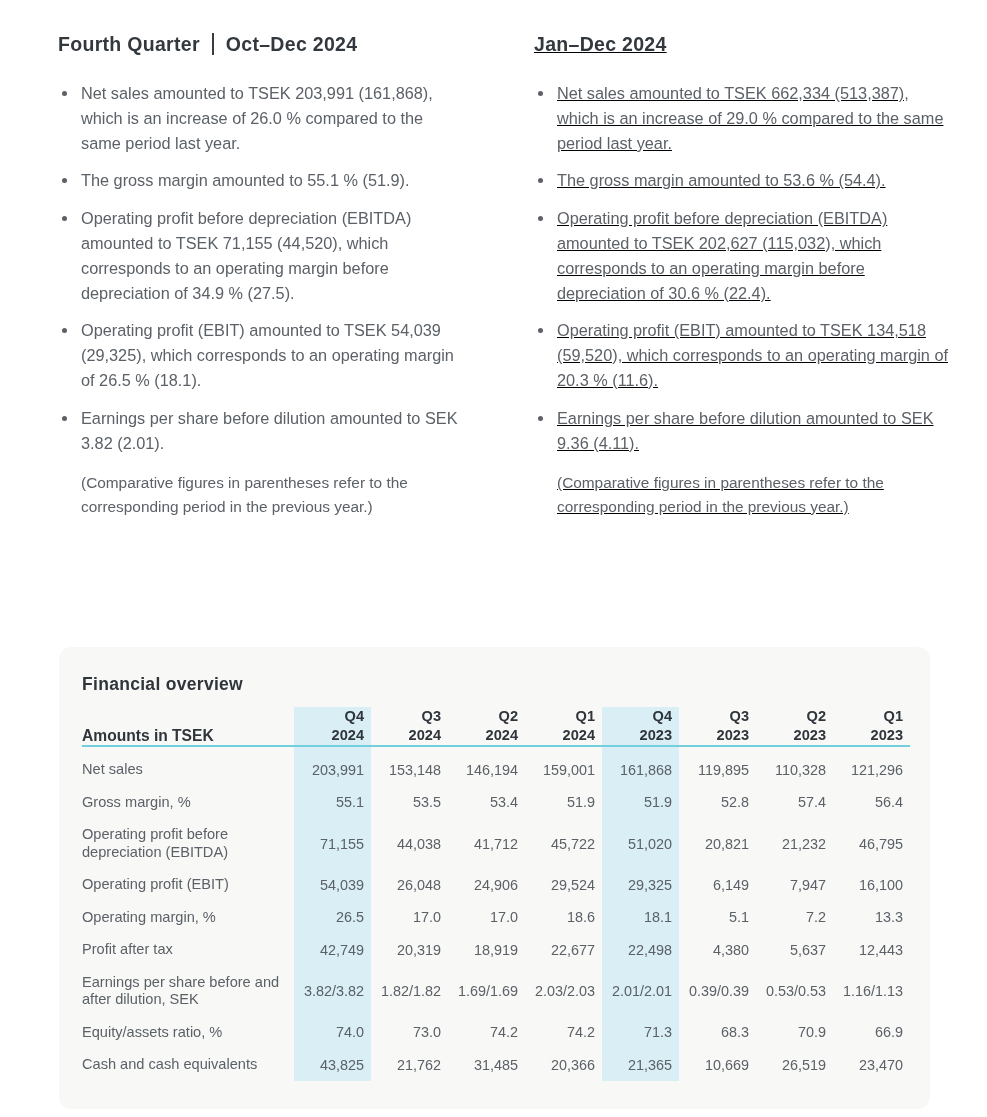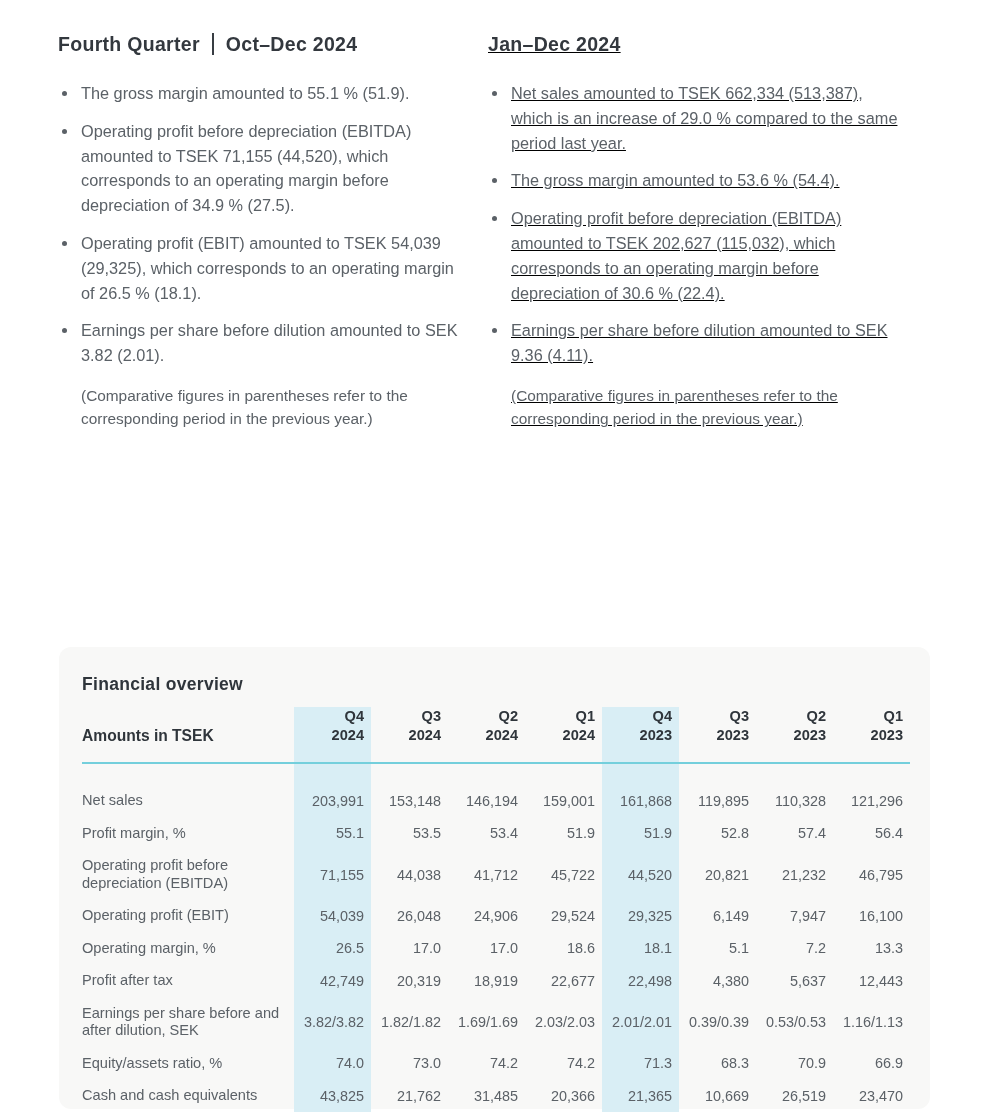--- a/index.html
+++ b/index.html
@@ -5,21 +5,21 @@
   * { box-sizing: border-box; }
   html,body { margin:0; padding:0; }
   body {
     width:987px; height:1117px; position:relative; overflow:hidden;
     background:#ffffff;
     font-family:"Liberation Sans", sans-serif;
     -webkit-font-smoothing:antialiased;
   }
 
   
-  .columns { position:absolute; top:31px; left:58px; display:flex; gap:30px; }
+  .columns { position:absolute; top:31px; left:58px; display:flex; gap:76px; }
   .col-left  { width:400px; }
   .col-right { width:414px;text-decoration:underline; }
 
   .section-title {
     display:flex; align-items:center;
     font-size:19.5px; font-weight:700; color:#33383e; letter-spacing:.3px;
     height:26px;
   }
   .title-divider { width:2px; height:22px; background:#383d43; margin:0 12px; }
 
@@ -48,65 +48,67 @@
   }
   table.fin {
     border-collapse:collapse; table-layout:fixed;
     margin:12px 0 0 23px; width:828px;
   }
   table.fin col.c-label { width:212px; }
   table.fin col.c-val   { width:77px;  }
 
   table.fin thead th {
     vertical-align:bottom; text-align:right;
-    padding:0 7px 17px 0; line-height:19px;
+    padding:0 7px 0 0; line-height:19px;
     font-size:14.6px; font-weight:700; color:#2f353b;
     border-bottom:2.5px solid #74cfdc;
   }
   table.fin thead th.row-header-label {
     text-align:left; font-size:15.6px; padding-right:0;
   }
   table.fin tbody td {
     padding:7.5px 7px 7.5px 0; text-align:right;
     font-size:14.4px; color:#5b6167;
   }
   table.fin tbody td.row-label {
     text-align:left; font-size:14.6px; line-height:17.5px; padding-right:4px;
   }
-  table.fin tbody tr:first-child td { padding-top:28px;margin-left:20px; }
+  table.fin tbody tr:first-child td { padding-top:14px;margin-left:20px; }
   table.fin .hl { background:#d9eef5; }
 </style>
 </head>
 <body>
 
 <div class="columns">
 
   <div class="col-left">
     <div class="section-title">
       <span>Fourth Quarter</span>
       <span class="title-divider"></span>
       <span>Oct–Dec 2024</span>
     </div>
     <ul class="bullets">
+        <li>Net sales amounted to TSEK 203,991 (161,868), which is an increase of 26.0&nbsp;% compared to the same period last year.</li>
         <li>The gross margin amounted to 55.1&nbsp;% (51.9).</li>
         <li>Operating profit before depreciation (EBITDA) amounted to TSEK 71,155 (44,520), which corresponds to an operating margin before depreciation of 34.9&nbsp;% (27.5).</li>
         <li>Operating profit (EBIT) amounted to TSEK 54,039 (29,325), which corresponds to an operating margin of 26.5&nbsp;% (18.1).</li>
         <li>Earnings per share before dilution amounted to SEK 3.82 (2.01).</li>
       </ul>
     <div class="note">(Comparative figures in parentheses refer to the corresponding period in the previous year.)</div>
   </div>
 
   <div class="col-right">
     <div class="section-title">
       <span>Jan–Dec 2024</span>
     </div>
     <ul class="bullets">
         <li>Net sales amounted to TSEK 662,334 (513,387), which is an increase of 29.0&nbsp;% compared to the same period last year.</li>
         <li>The gross margin amounted to 53.6&nbsp;% (54.4).</li>
         <li>Operating profit before depreciation (EBITDA) amounted to TSEK 202,627 (115,032), which corresponds to an operating margin before depreciation of 30.6&nbsp;% (22.4).</li>
+        <li>Operating profit (EBIT) amounted to TSEK 134,518 (59,520), which corresponds to an operating margin of 20.3&nbsp;% (11.6).</li>
         <li>Earnings per share before dilution amounted to SEK 9.36 (4.11).</li>
       </ul>
     <div class="note">(Comparative figures in parentheses refer to the corresponding period in the previous year.)</div>
   </div>
 
 </div>
 
 <div class="card">
   <div class="card-title">Financial overview</div>
   <table class="fin">
@@ -164,37 +166,37 @@
           <td class="hl">203,991</td>
           <td>153,148</td>
           <td>146,194</td>
           <td>159,001</td>
           <td class="hl">161,868</td>
           <td>119,895</td>
           <td>110,328</td>
           <td>121,296</td>
         </tr>
         <tr>
-          <td class="row-label">Profit margin, %</td>
+          <td class="row-label">Gross margin, %</td>
           <td class="hl">55.1</td>
           <td>53.5</td>
           <td>53.4</td>
           <td>51.9</td>
           <td class="hl">51.9</td>
           <td>52.8</td>
           <td>57.4</td>
           <td>56.4</td>
         </tr>
         <tr>
           <td class="row-label">Operating profit before depreciation (EBITDA)</td>
           <td class="hl">71,155</td>
           <td>44,038</td>
           <td>41,712</td>
           <td>45,722</td>
-          <td class="hl">44,520</td>
+          <td class="hl">51,020</td>
           <td>20,821</td>
           <td>21,232</td>
           <td>46,795</td>
         </tr>
         <tr>
           <td class="row-label">Operating profit (EBIT)</td>
           <td class="hl">54,039</td>
           <td>26,048</td>
           <td>24,906</td>
           <td>29,524</td>

